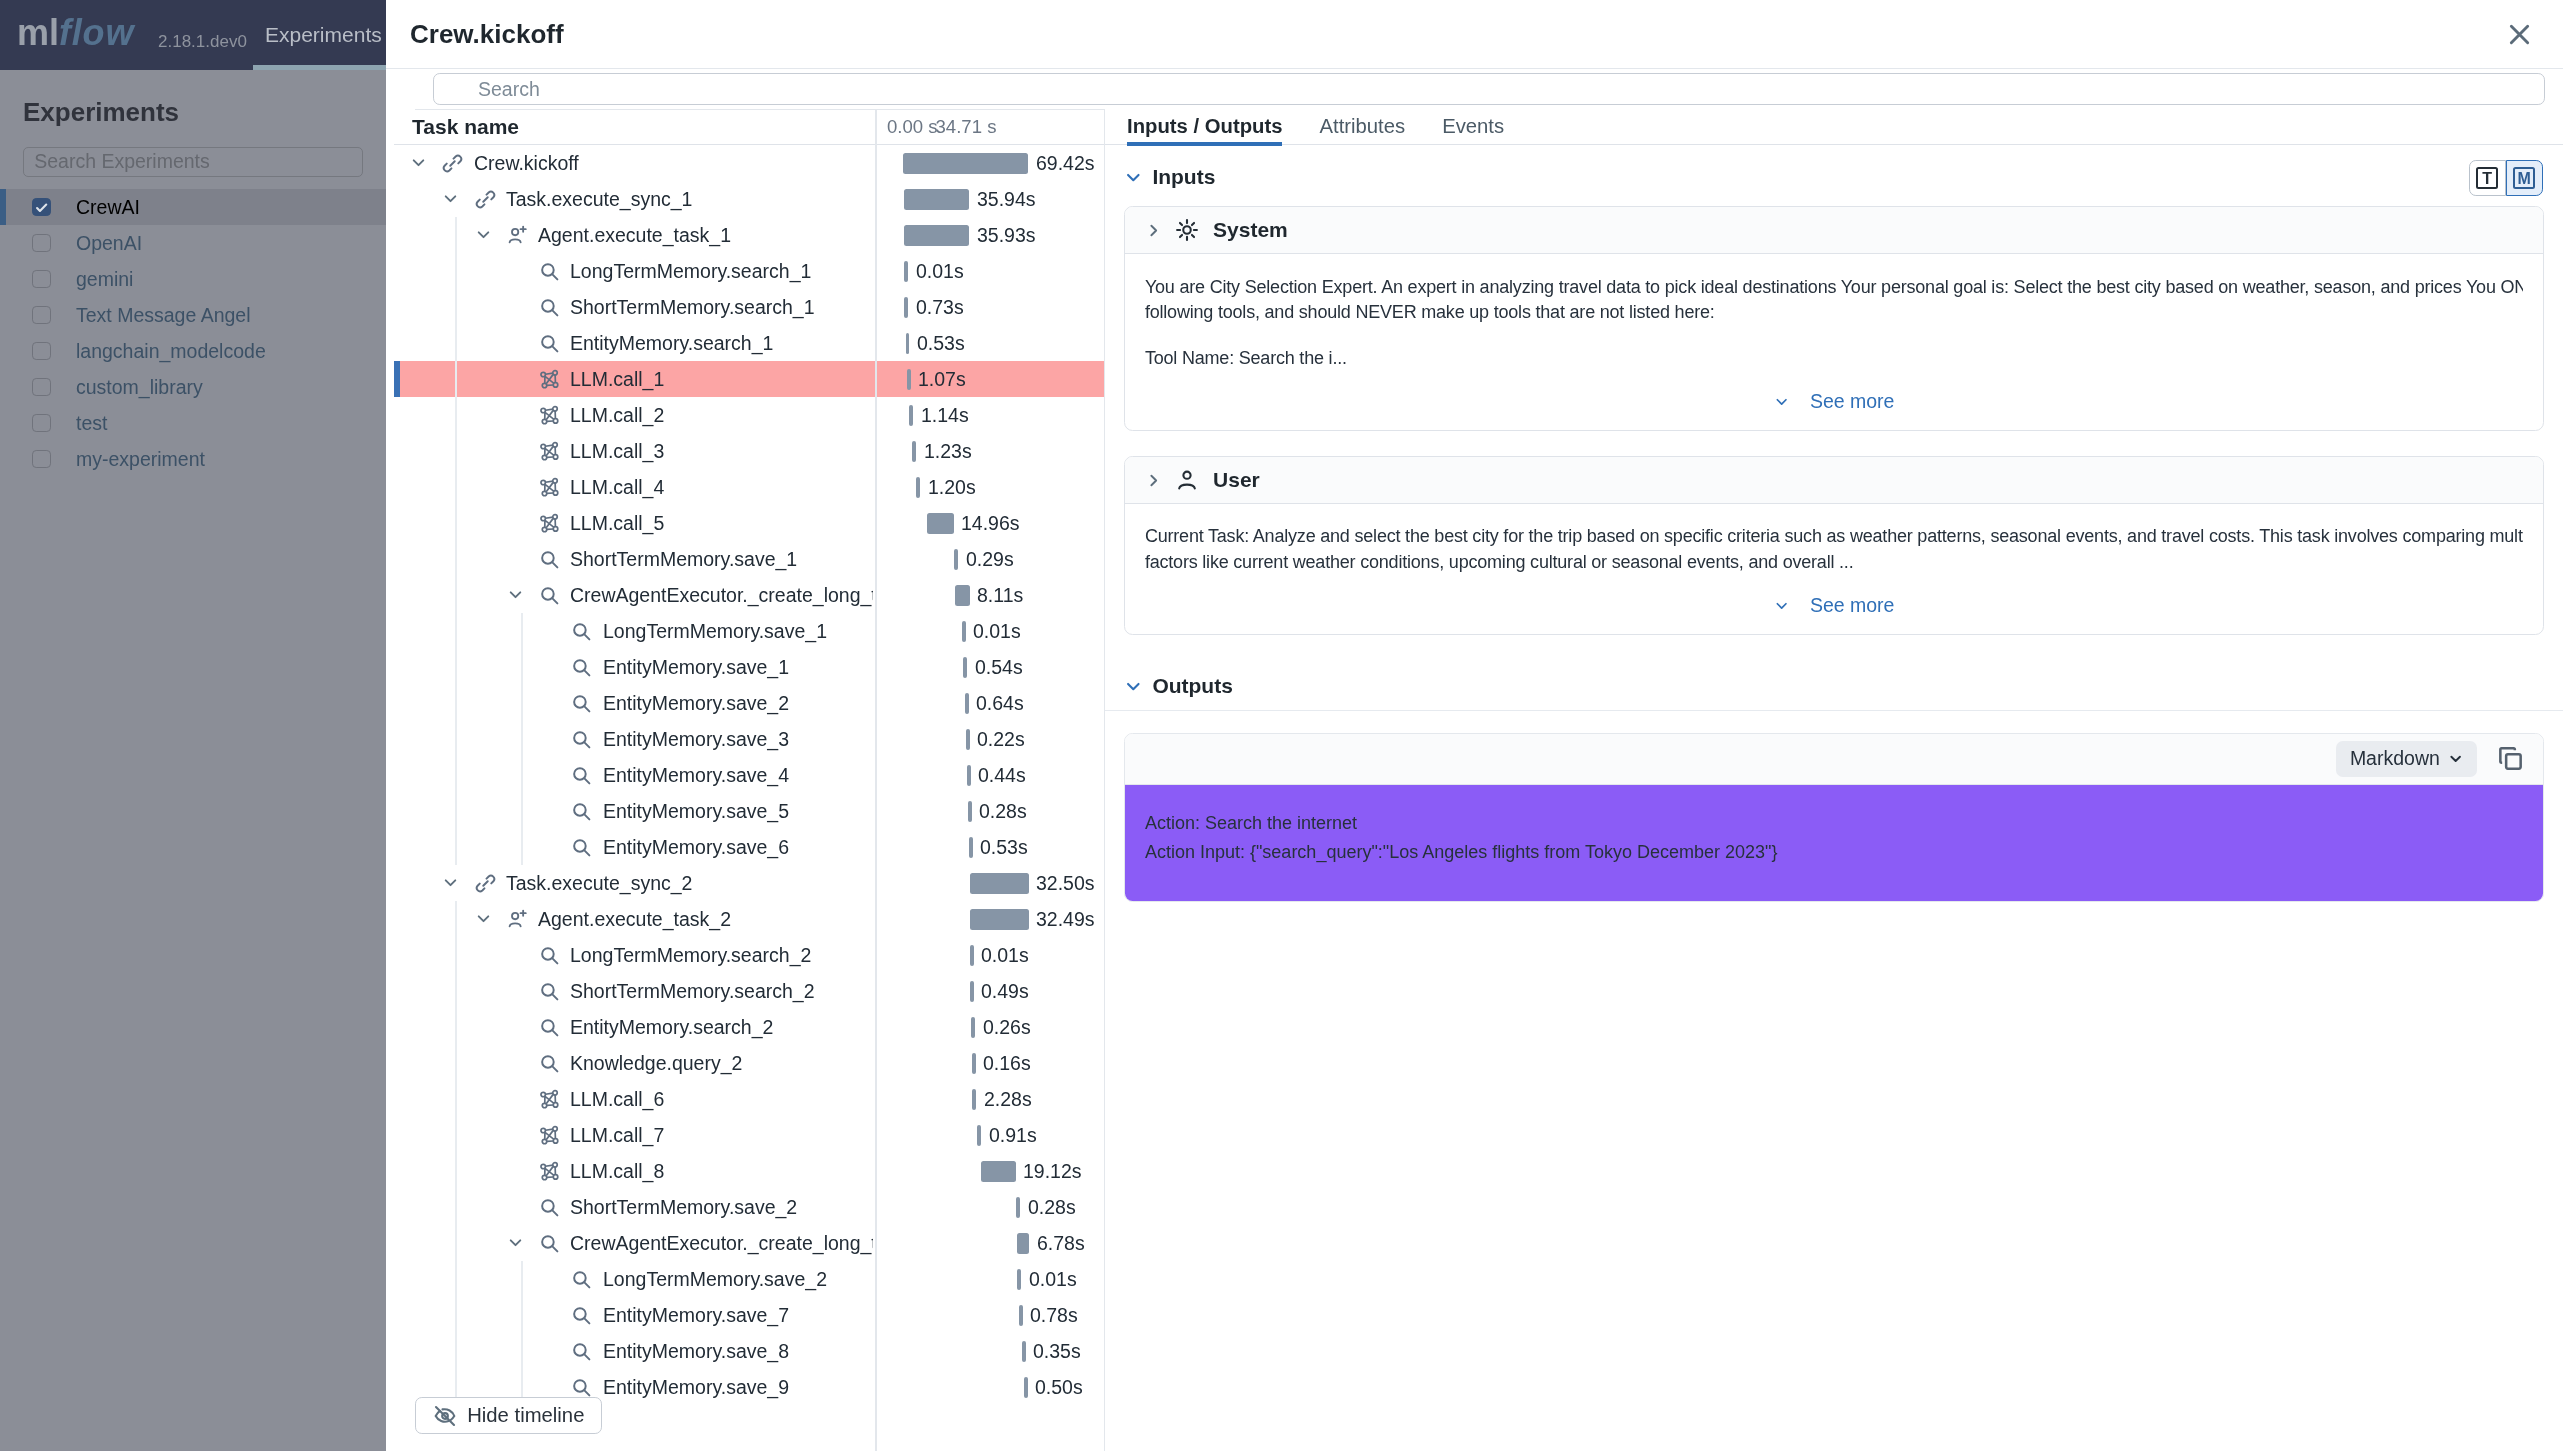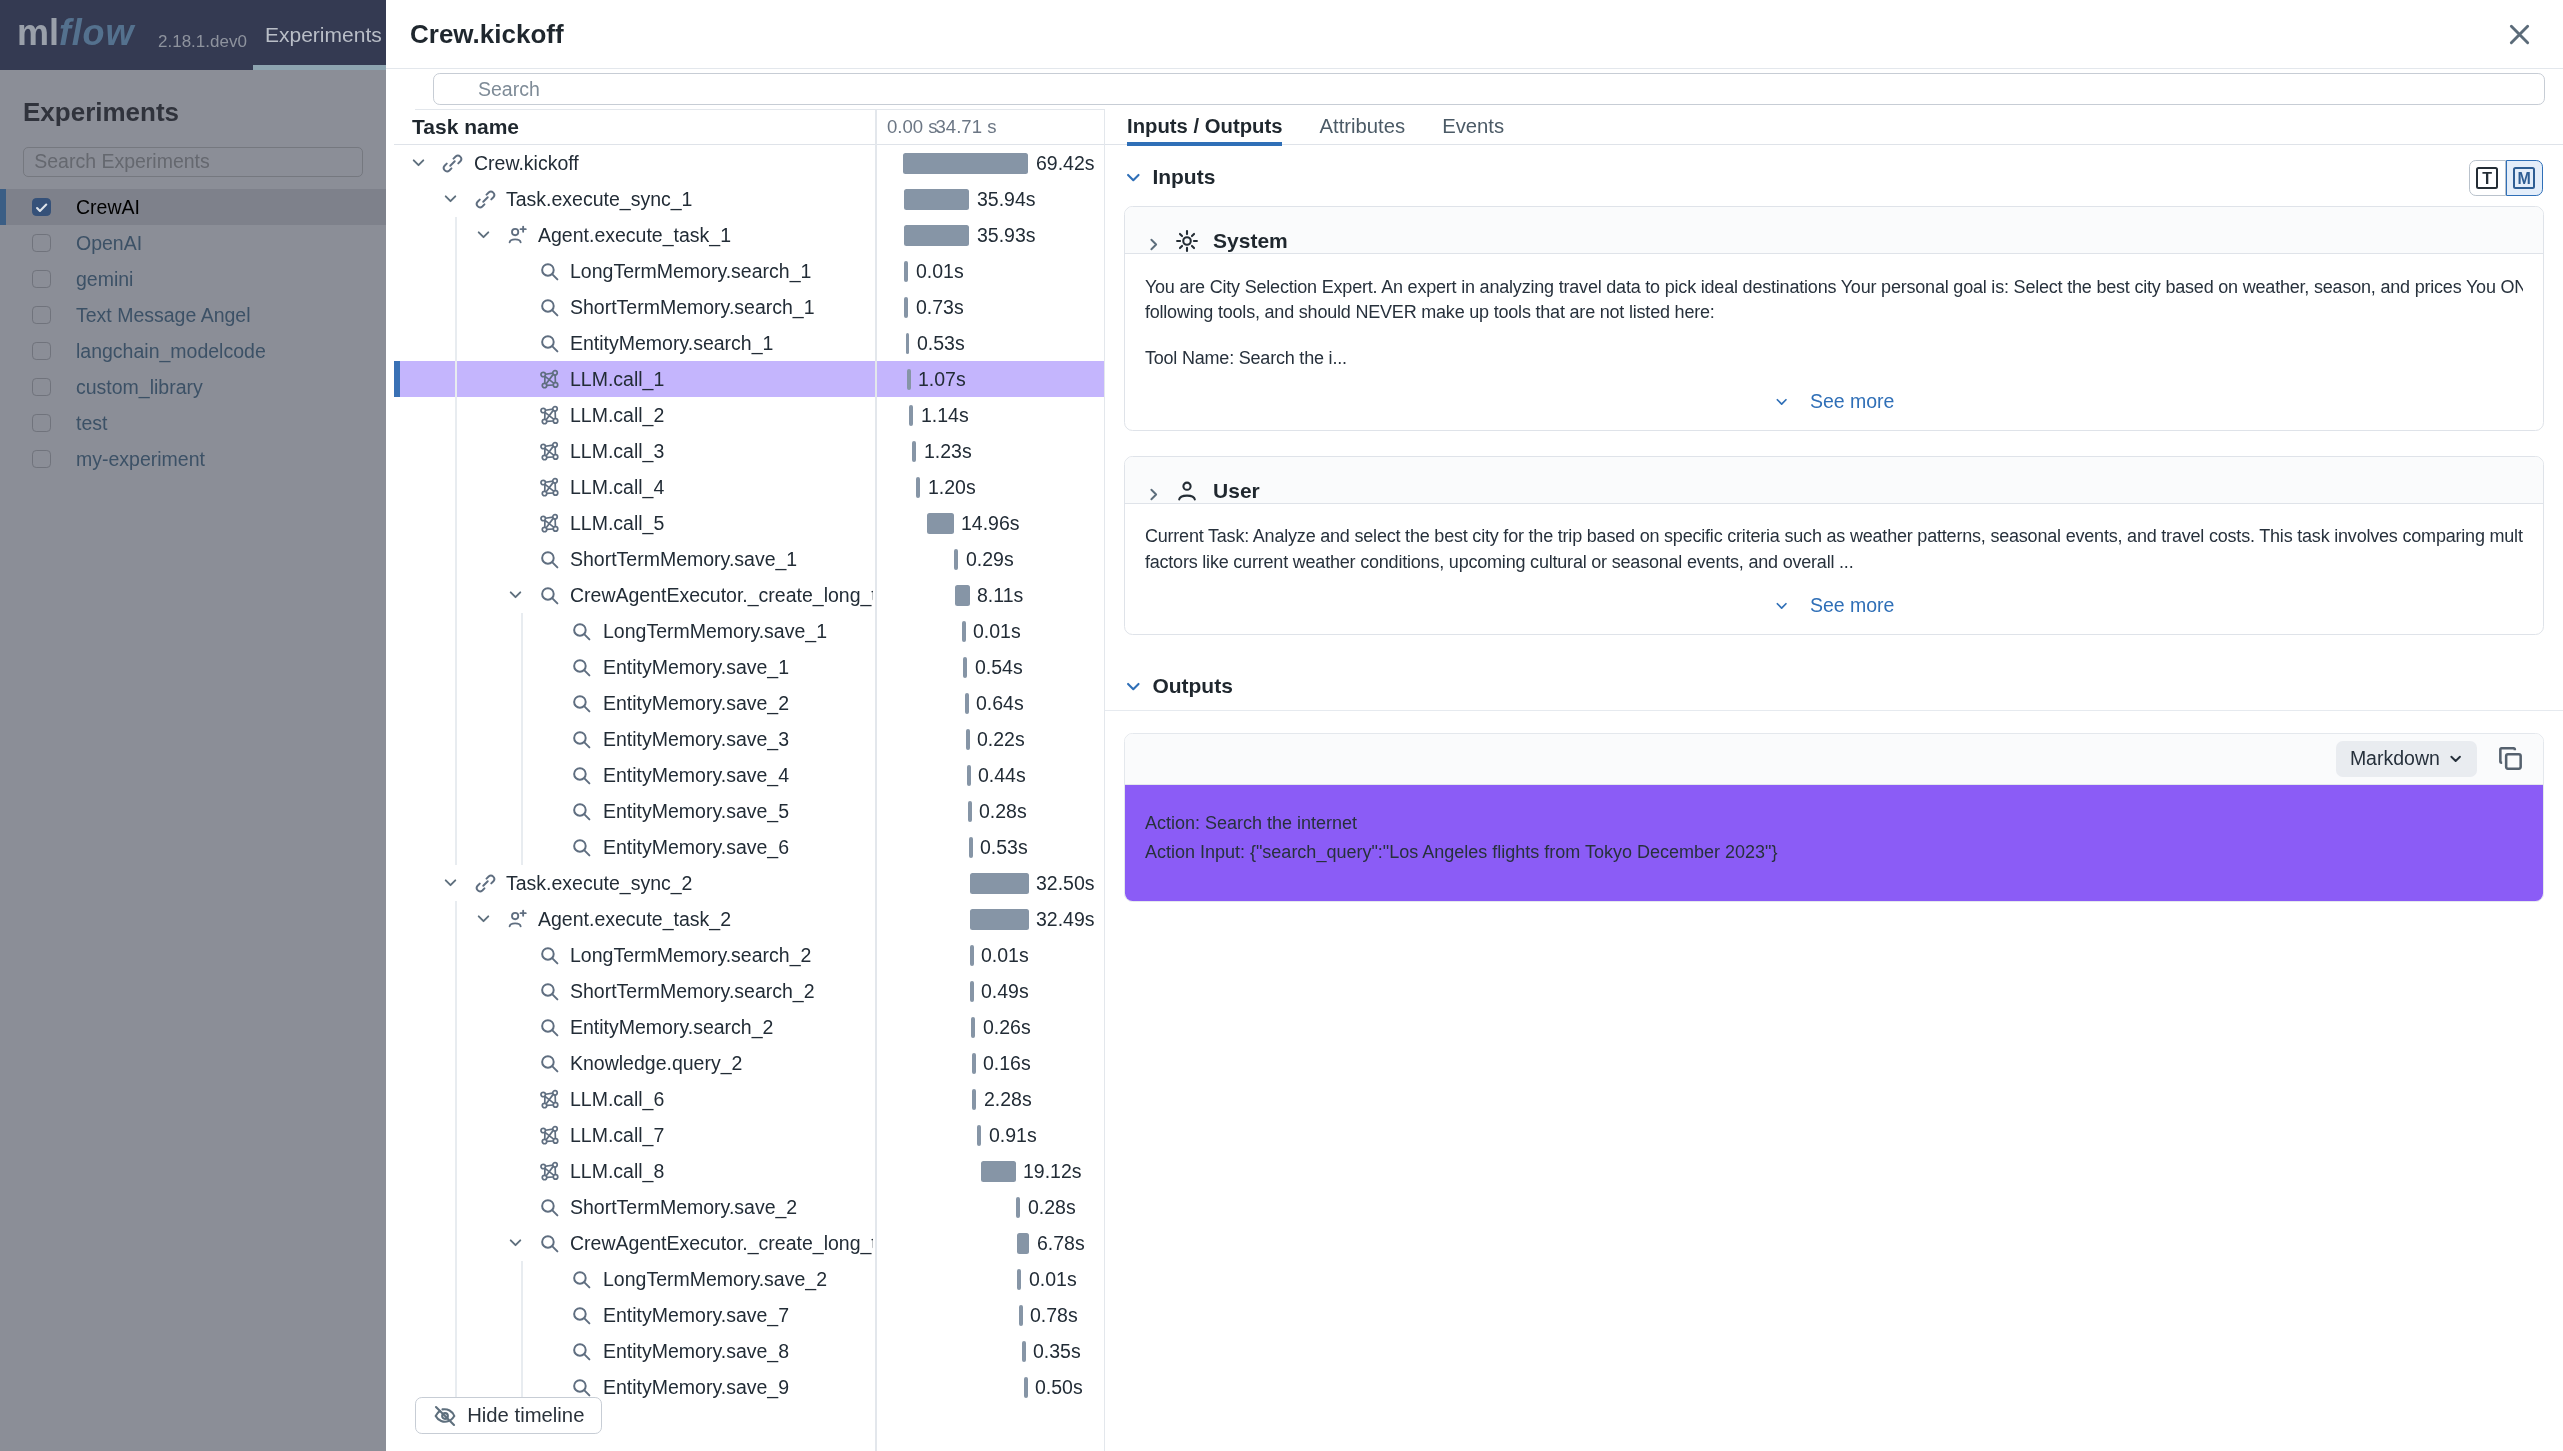--- a/index.html
+++ b/index.html
@@ -41,21 +41,21 @@
   
   .tree{position:absolute;left:0;top:109px;width:718px;bottom:0;overflow:hidden;margin-left:8px;}
   .tree:after{content:"";position:absolute;left:481px;top:0;bottom:0;width:1.7px;background:#e3e7ec;}
   .tree-head{position:absolute;left:0;right:0;top:0;height:36px;border-bottom:1.7px solid #dfe3e9;}
   .tree-head .col{position:absolute;left:18px;top:6px;font-size:21px;font-weight:700;color:#1f272e;}
   .tl-axis{position:absolute;left:481px;width:237px;top:6.8px;font-size:18.6px;color:#6b7684;}
   .tl-axis .a0{position:absolute;left:12px;}
   .tl-axis .a1{position:absolute;left:91px;transform:translateX(-50%);}
   .rows{position:absolute;left:0;right:0;top:36px;bottom:0;overflow:hidden;}
   .trow{position:relative;height:36px;}
-  .trow.sel{background:#c4b5fd;}
+  .trow.sel{background:#fca5a5;}
   .trow.sel:before{content:"";position:absolute;left:0;top:0;bottom:0;width:6px;background:#3a71b5;z-index:2;}
   .guide{position:absolute;top:0;bottom:0;width:1.7px;background:#e8ecf0;}
   .tchev{position:absolute;top:9.3px;color:#5e6f7d;}
   .ticon{position:absolute;top:7.6px;color:#5f6e80;}
   .tname{position:absolute;top:0;right:239px;line-height:36px;font-size:19.5px;color:#222c36;white-space:nowrap;overflow:hidden;}
   .tl-cell{position:absolute;left:481px;top:0;width:237px;height:36px;}
   .tl-bar{position:absolute;top:7.6px;height:21px;border-radius:2.5px;background:#8695a6;}
   .tl-dur{position:absolute;top:0;line-height:36px;font-size:19.5px;color:#222c36;white-space:nowrap;}
   .hide-tl{position:absolute;left:21px;bottom:17px;height:37px;display:flex;align-items:center;gap:10.2px;padding:0 17px;background:#fff;border:1.7px solid #c7cdd5;border-radius:6.8px;font-size:20.3px;color:#2a323b;font-family:"Liberation Sans",sans-serif;cursor:pointer;z-index:5;}
   .hide-tl svg{color:#5e6f7d;}
@@ -71,21 +71,21 @@
   .sec-head.outputs{margin-top:39px;padding-bottom:12px;border-bottom:1.7px solid #e6eaef;margin-left:0;margin-right:0;padding-left:18.6px;}
   .view-toggle{position:absolute;right:1.7px;top:-5.1px;display:flex;}
   .vt-btn{width:37px;height:36px;display:flex;align-items:center;justify-content:center;background:#fff;border:1.7px solid #b9c2cc;cursor:pointer;padding:0;}
   .vt-btn.left{border-radius:6.8px 0 0 6.8px;border-right-width:0.8px;}
   .vt-btn.right{border-radius:0 6.8px 6.8px 0;border:1.7px solid var(--accent,#2f6fb7);background:#e4eefa;}
   .vt-box{display:inline-block;width:22px;height:22px;border:2.1px solid #242d35;border-radius:2.5px;font-size:16px;font-weight:700;color:#242d35;line-height:19.5px;text-align:center;}
   .vt-btn.right .vt-box{border-color:#2e5e94;color:#2e5e94;}
 
   .msg-card{margin:17px 18.6px 0;border:1.7px solid #dfe3e9;border-radius:8.5px;overflow:hidden;}
   .msg-card + .msg-card{margin-top:25.4px;}
-  .msg-head{height:47px;background:#fafbfc;border-bottom:1.7px solid #dfe3e9;display:flex;align-items:flex-end;gap:13.6px;padding:0 20.3px;cursor:pointer;}
+  .msg-head{height:47px;background:#fafbfc;border-bottom:1.7px solid #dfe3e9;display:flex;align-items:center;gap:13.6px;padding:0 20.3px;cursor:pointer;}
   .msg-head .rchev{color:#5e6f7d;display:flex;}
   .msg-head .ricon{color:#242d35;display:flex;}
   .msg-role{font-size:21px;font-weight:700;color:#1f272e;}
   .msg-body{padding:20.3px 20.3px 8.5px;}
   .msg-line{font-size:18px;line-height:25.4px;color:#27313c;white-space:nowrap;overflow:hidden;letter-spacing:-0.2px;}
   .msg-line.blank{height:20.3px;}
   .see-more{display:flex;justify-content:center;align-items:center;gap:21px;margin:18.6px 0 8.5px;color:var(--accent,#2f6fb7);font-size:19.5px;cursor:pointer;}
 
   .out-card{margin:22px 18.6px 0;border:1.7px solid #e4e8ed;border-radius:8.5px;overflow:hidden;}
   .out-toolbar{height:51px;background:#fafbfc;border-bottom:1.7px solid #e3e7ec;display:flex;align-items:center;justify-content:flex-end;gap:18.6px;padding:0 18.6px;}

